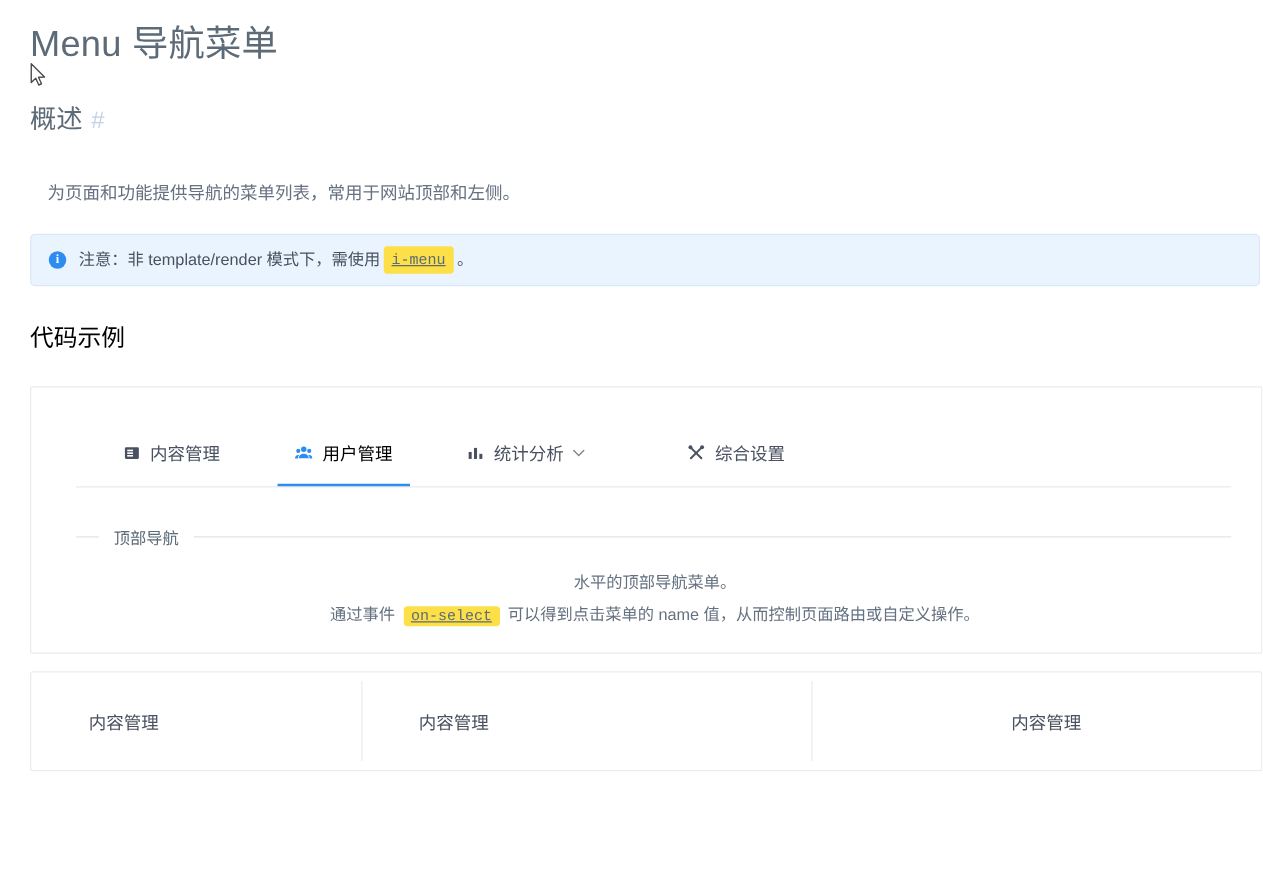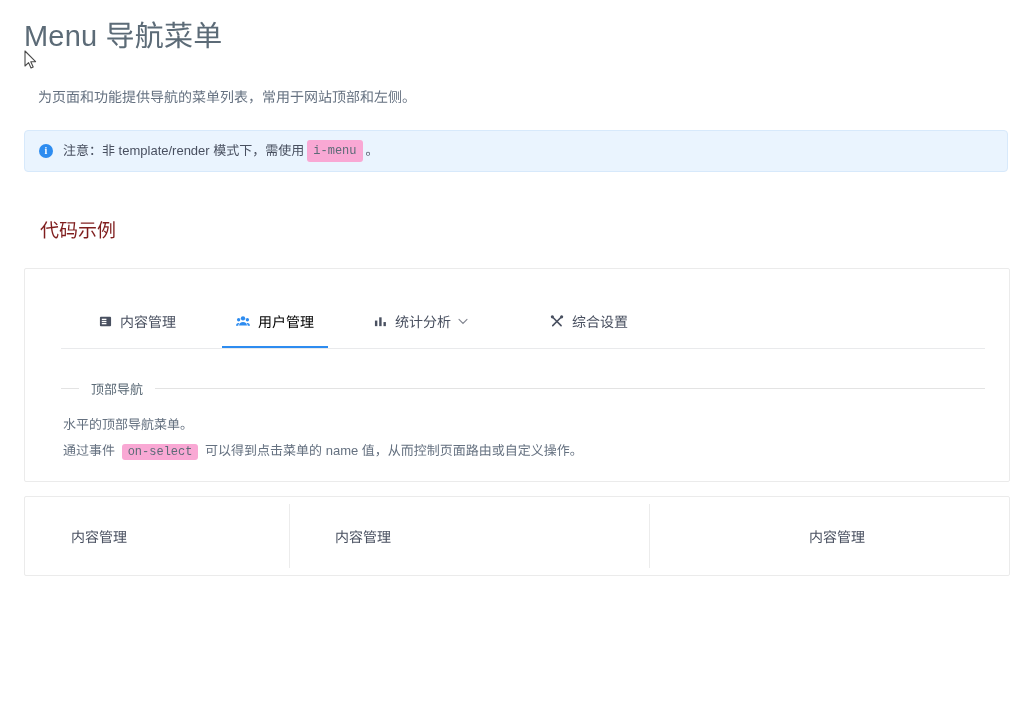--- a/index.html
+++ b/index.html
@@ -88,35 +88,36 @@
     background: #2d8cf0;
     color: #fff;
     font-size: 10px;
     font-weight: bold;
     line-height: 14px;
     text-align: center;
     margin-right: 10px;
     font-family: "Liberation Serif", serif;
   }
   code.inline-code {
-    background: #f9a8d4;
+    background: #fde047;
     border-radius: 3px;
     padding: 1px 6px;
     font-family: "Liberation Mono", "DejaVu Sans Mono", monospace;
     font-size: 12px;
     color: #5c6b77;
     margin: 0 3px;
+    text-decoration: underline;
   }
 
   
   .example-heading {
     font-size: 19px;
     font-weight: 400;
-    color: #7f1d1d;
-    margin: 16px;
+    color: #000000;
+    margin: 0;
     padding-top: 30px;
     line-height: 26px;
   }
 
   
   .demo-card {
     margin-top: 24px;
     border: 1px solid #ebebeb;
     border-radius: 2px;
     background: #fff;
@@ -201,20 +202,21 @@
     left: 3px; top: 3px;
     width: 5px; height: 5px;
     border-radius: 50%;
     background: #fff;
   }
 
   
   .demo-meta {
     margin: 30px 0 0 0;
     padding: 0 24px 16px 24px;
+    text-align: center;
   }
   .meta-legend-row {
     display: flex;
     align-items: center;
     margin-bottom: 14px;
   }
   .meta-rule-short {
     width: 18px;
     height: 1px;
     background: #e3e3e3;
@@ -294,20 +296,23 @@
 <body>
 
 <div class="page">
 
   <h1 class="page-title">Menu 导航菜单</h1>
 
   <svg class="cursor" viewBox="0 0 14 20">
     <path d="M1,1 L1,16 L4.6,12.6 L7.0,18 L9.2,17 L6.8,11.8 L11.6,11.6 Z" fill="#ffffff" stroke="#4a4a4a" stroke-width="1.1" stroke-linejoin="round"></path>
   </svg>
 
+  <h2 class="sub-heading">
+    <span>概述</span><span class="anchor-hash">#</span>
+  </h2>
 
   <p class="desc-paragraph">为页面和功能提供导航的菜单列表，常用于网站顶部和左侧。</p>
 
   <div class="notice" style="margin-right:2px;">
     <span class="notice-icon">i</span>
     <span>注意：非 template/render 模式下，需使用</span>
     <code class="inline-code">i-menu</code>
     <span>。</span>
   </div>
 

